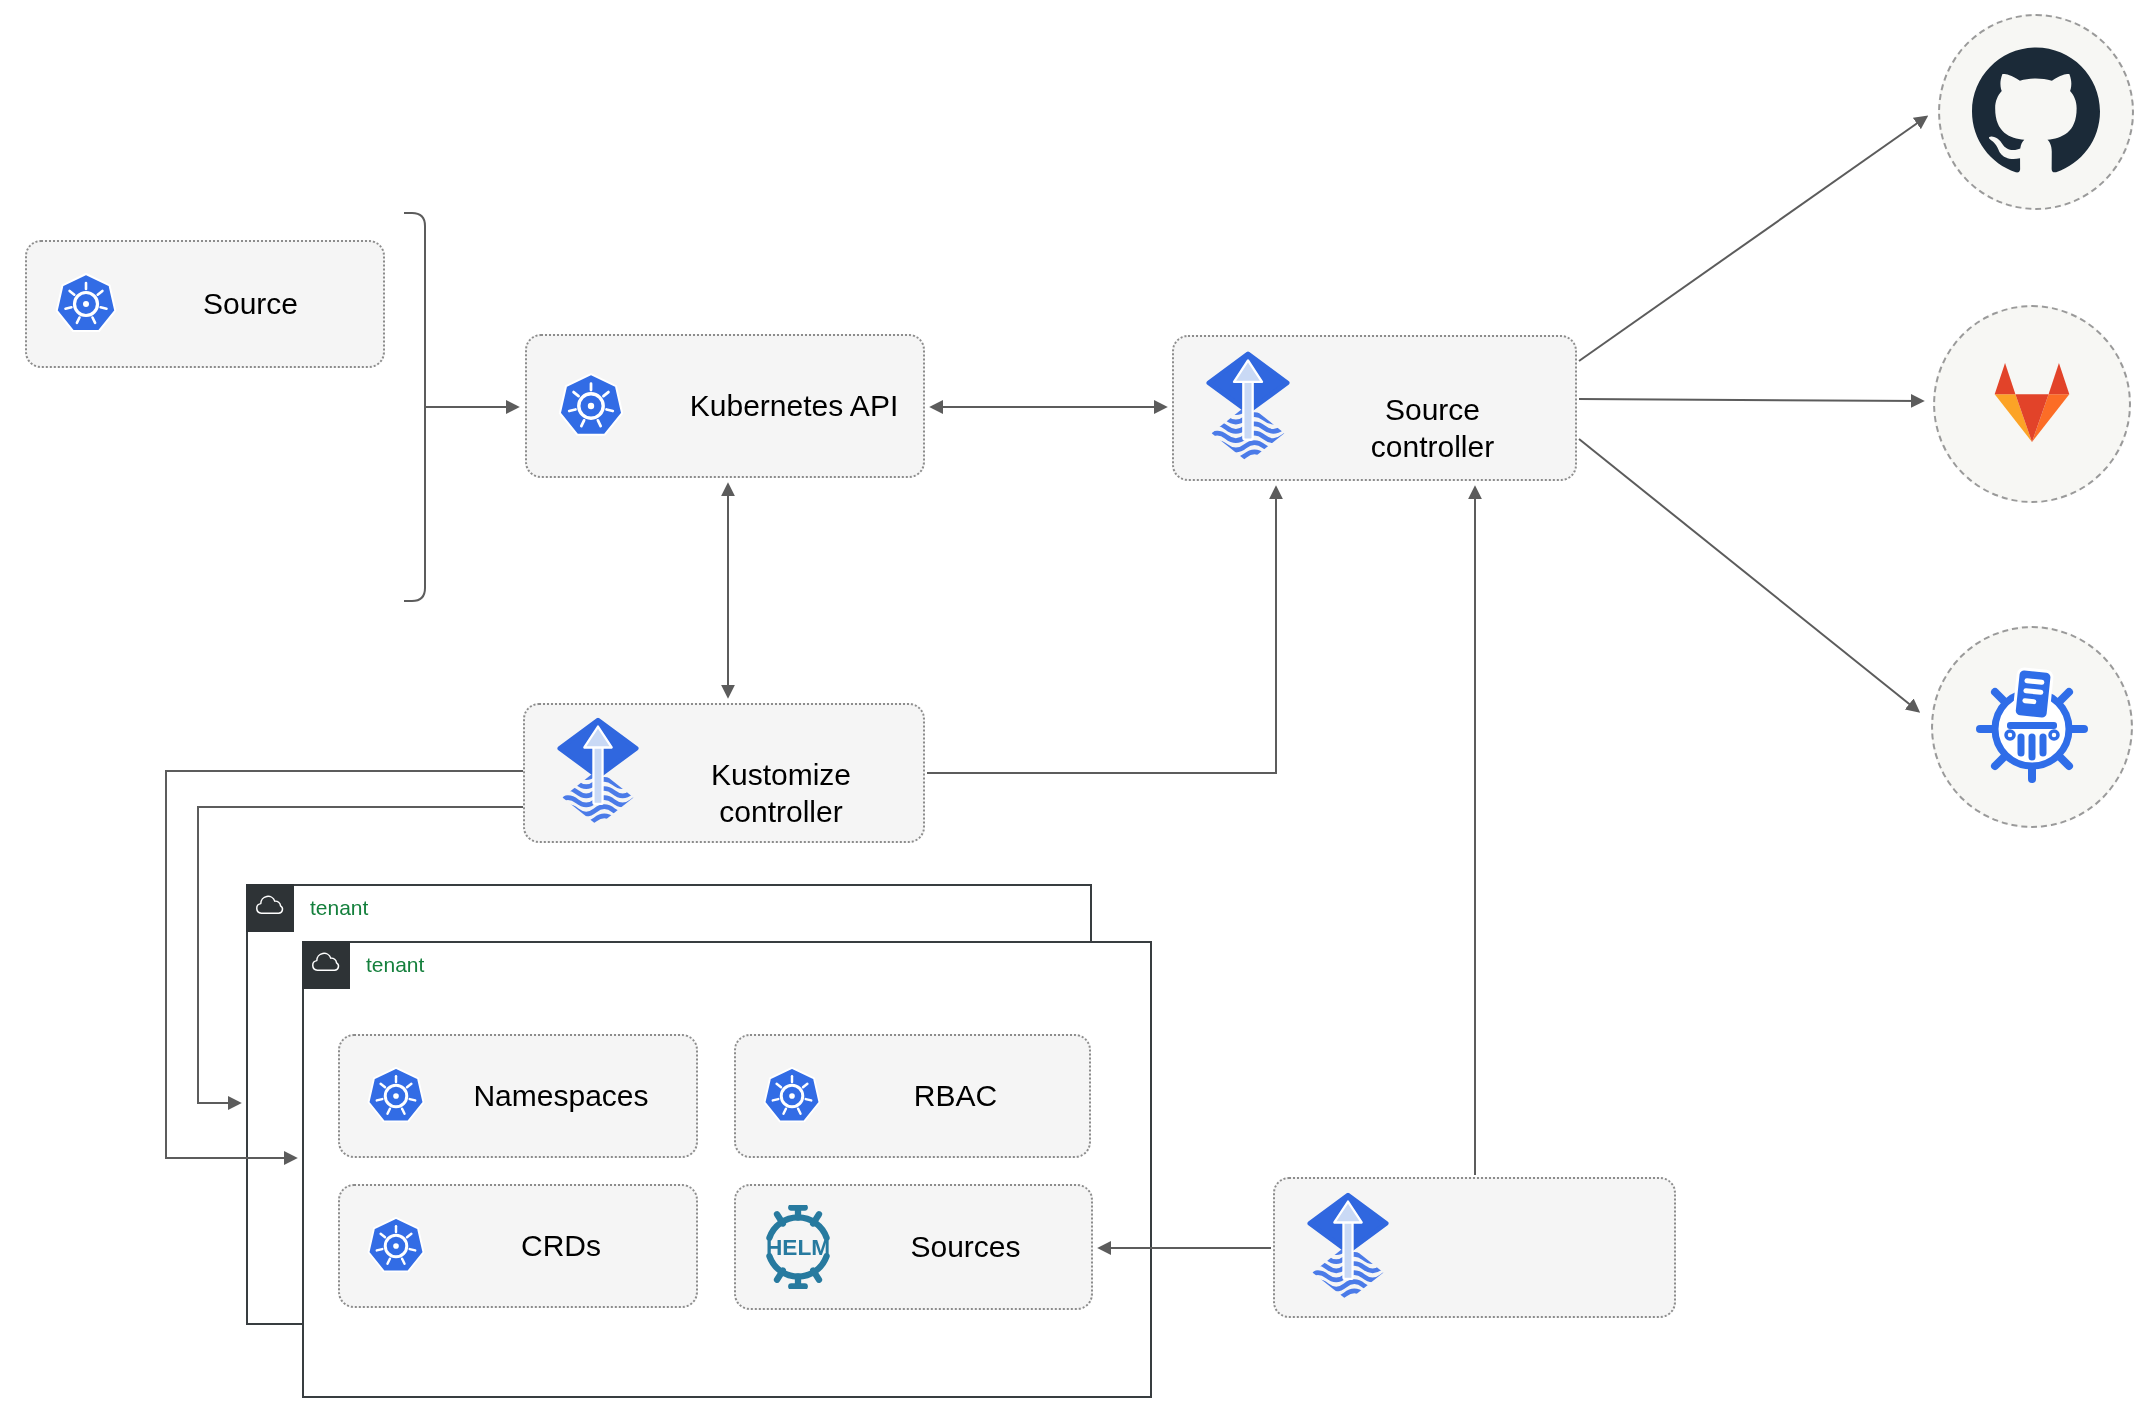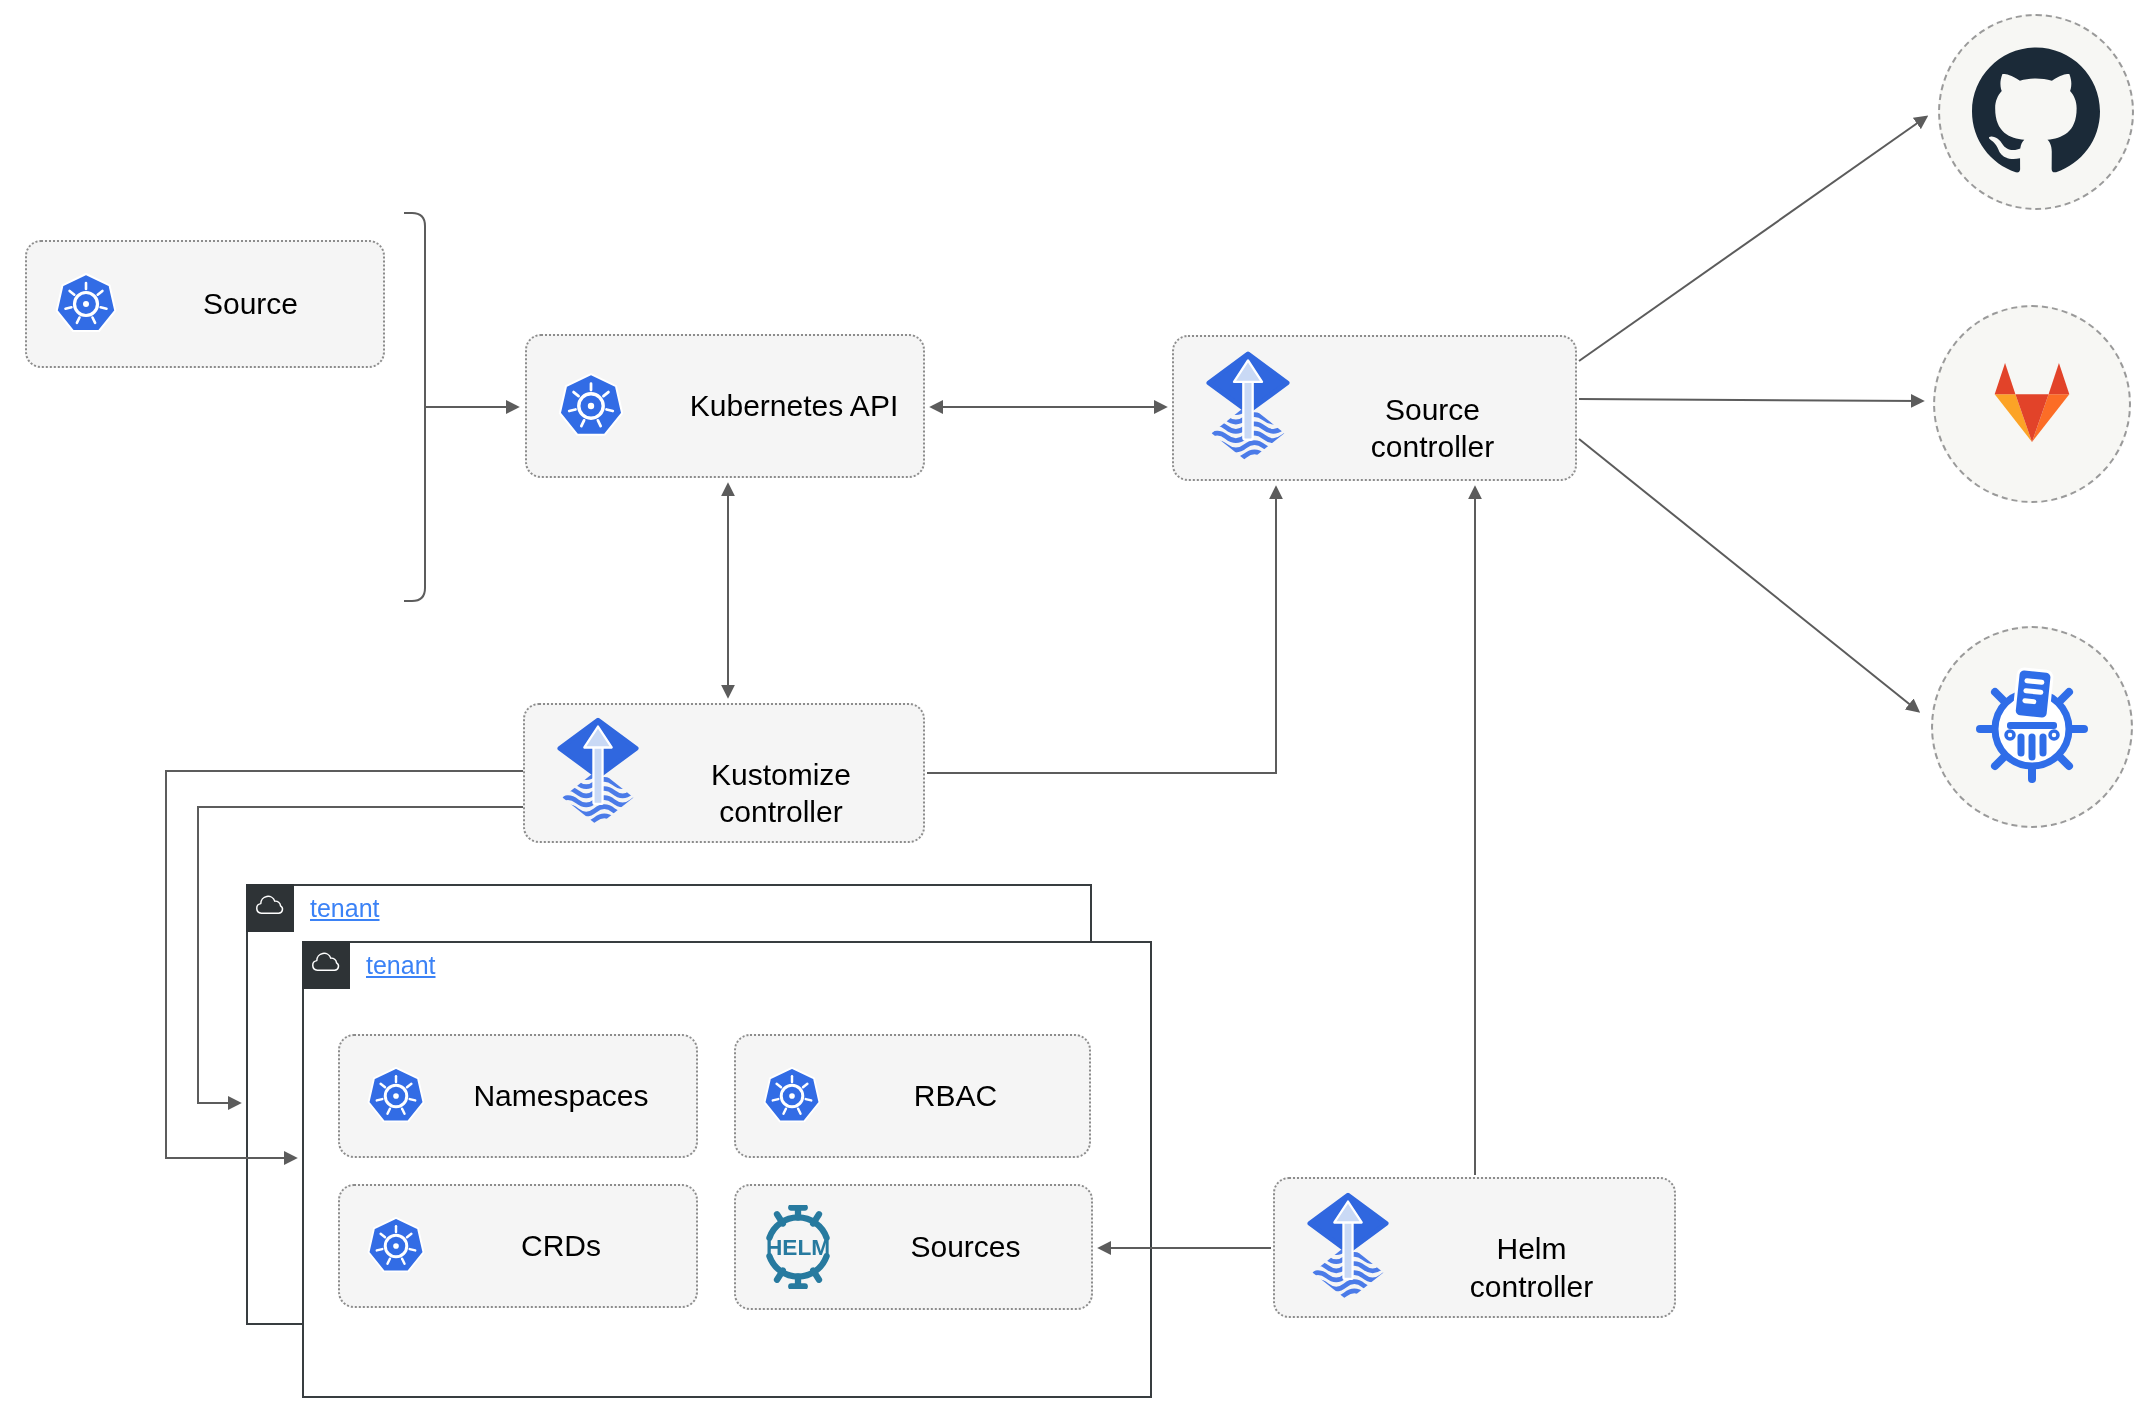--- a/index.html
+++ b/index.html
@@ -10,21 +10,21 @@
         display:flex;align-items:center;box-sizing:border-box;}
   .node .ic{flex:0 0 auto;display:flex;align-items:center;justify-content:center;}
   .lblwrap{flex:1;display:flex;justify-content:center;align-items:center;}
   .lbl{font-size:30px;color:#000;text-align:center;line-height:1.25;}
   .lbl.wrap2{max-width:190px;margin-top:40px;}
   
   .tenant{position:absolute;background:#ffffff;border:2px solid #383d40;box-sizing:border-box;}
   .tenant .badge{position:absolute;top:-2px;left:-2px;width:48px;height:48px;background:#2e3336;
                  display:flex;align-items:center;justify-content:center;}
   .tenant .tlabel{position:absolute;top:-2px;left:62px;height:48px;line-height:48px;
-                  font-size:25px;color:#3b82f6;text-decoration:underline;}
+                  font-size:21px;color:#15803d;}
   
   .circle{position:absolute;border:2.5px dashed #9a9a9a;border-radius:50%;background:#f7f7f4;
           display:flex;align-items:center;justify-content:center;box-sizing:border-box;}
   .wires{position:absolute;left:0;top:0;pointer-events:none;}
   .hiddendefs{position:absolute;width:0;height:0;overflow:hidden;}
 </style>
 </head>
 <body>
 
 <svg class="hiddendefs" aria-hidden="true">
@@ -233,23 +233,20 @@
     <span class="lblwrap">
         <span class="lbl wrap2">Kustomize controller</span>
       </span>
   </div>
 
   <div class="node" style="left:1273px;top:1177px;width:403px;height:141px;">
     <span class="ic" style="margin-left:32px;">
       <svg width="82" height="112" viewBox="0 0 90 122">
           <use href="#ic-flux"></use>
         </svg>
-      </span>
-    <span class="lblwrap">
-        <span class="lbl wrap2">Helm controller</span>
       </span>
   </div>
 
   <div class="circle" style="left:1938px;top:14px;width:196px;height:196px;">
     <span>
       <svg width="128" height="128" viewBox="0 0 24 24">
           <use href="#ic-github"></use>
         </svg></span>
   </div>
 

